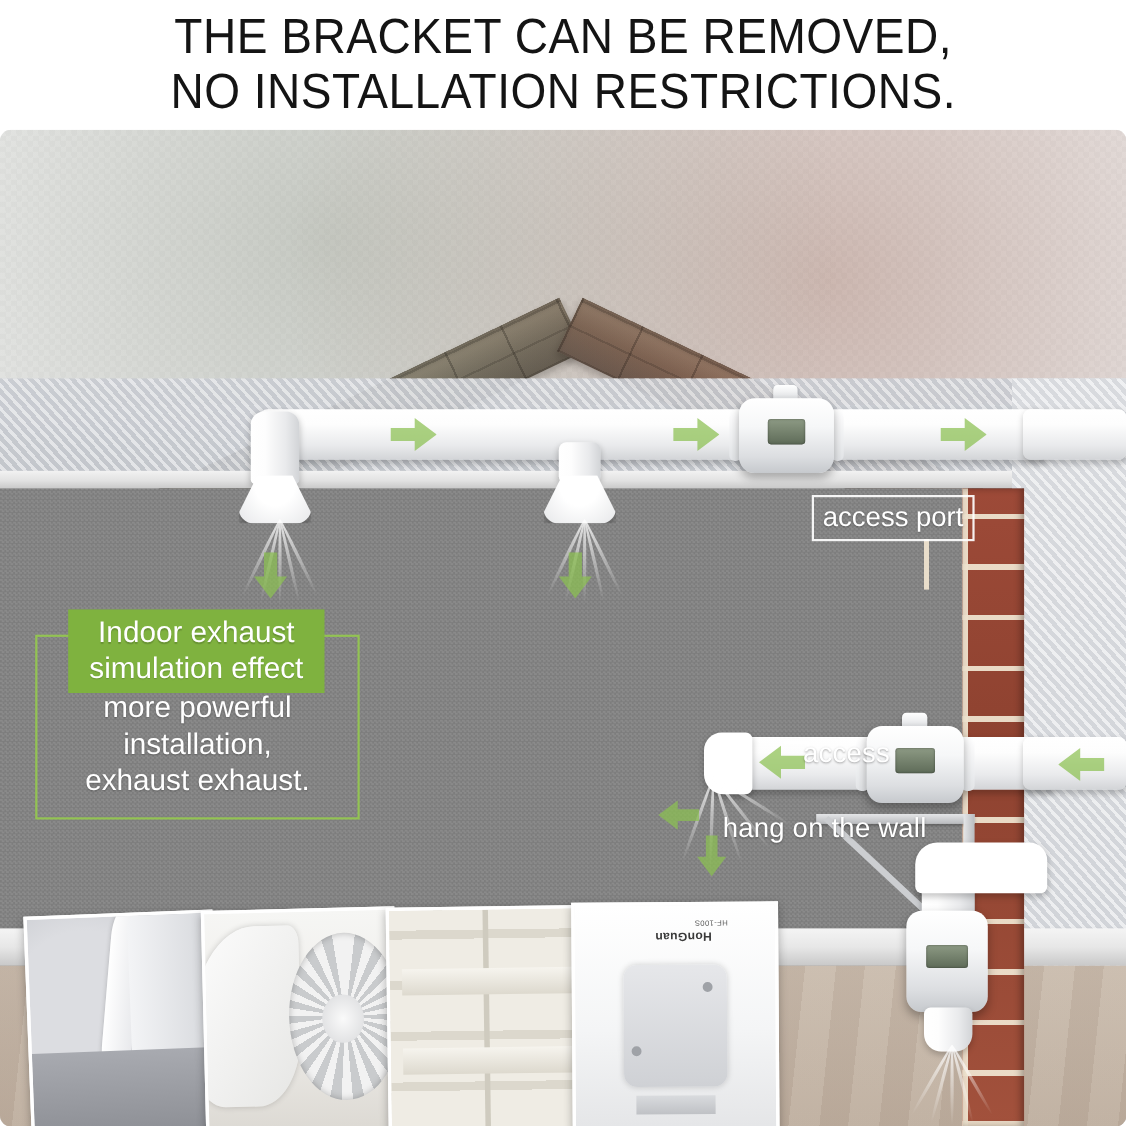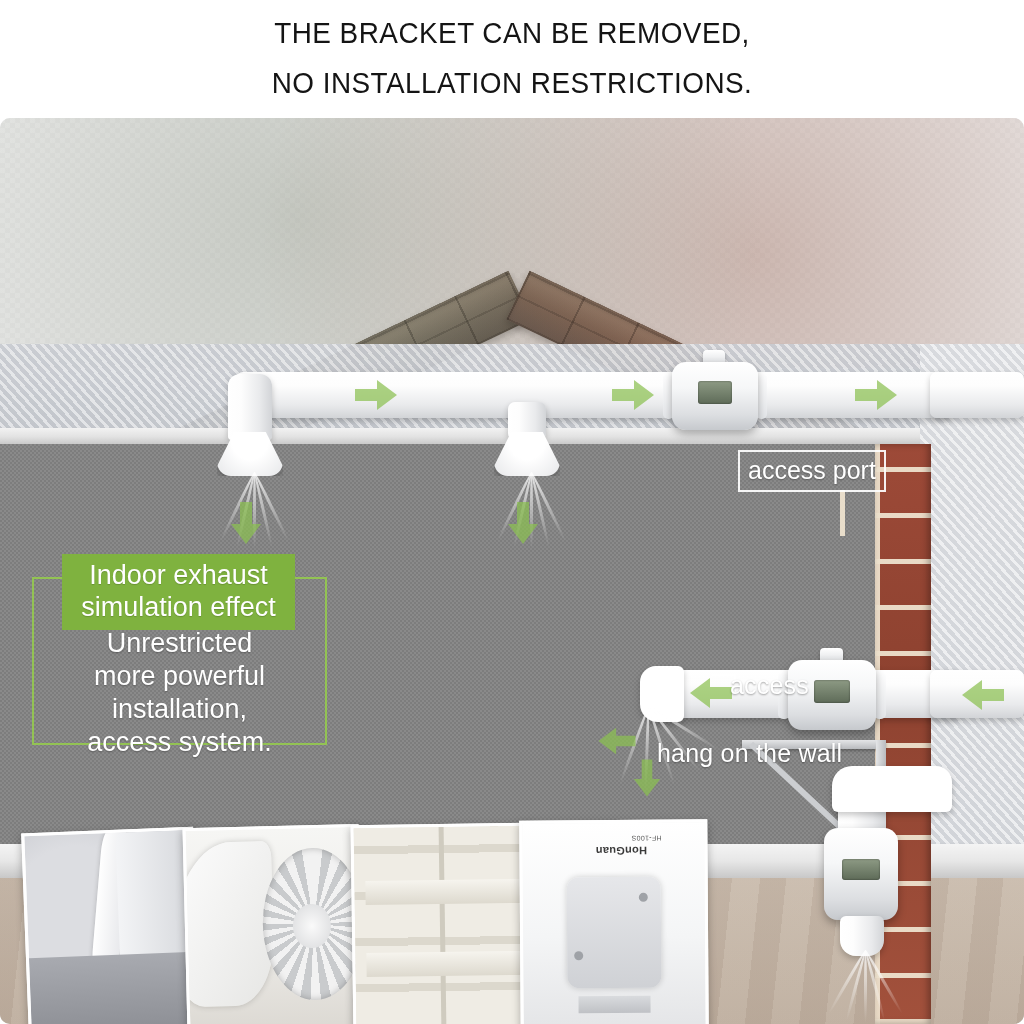--- a/index.html
+++ b/index.html
@@ -3,21 +3,21 @@
 <meta charset="utf-8">
 <style>
   html,body{margin:0;padding:0;background:#fff;}
   body{width:1024px;height:1024px;overflow:hidden;
        font-family:"Liberation Sans",sans-serif;}
 
   #stage{position:relative;width:1024px;height:1024px;overflow:hidden;background:#ffffff;}
 
   
   .headline{position:absolute;left:0;top:8px;width:1024px;text-align:center;
-            color:#141414;font-size:30px;line-height:50px;letter-spacing:.5px;
+            color:#141414;font-size:45px;line-height:50px;letter-spacing:.5px;
             font-weight:400;white-space:nowrap;font-stretch:condensed;}
   .headline span{display:block;transform:scaleX(.93);transform-origin:center;}
 
   
   #scene{position:absolute;left:0;top:118px;width:1024px;height:906px;overflow:hidden;
          background:
            repeating-conic-gradient(#e8e8e8 0% 25%, #f4f4f4 0% 50%) 0 0/10px 10px; border-radius: 10px;}
 
   
   .sky{position:absolute;inset:0;
@@ -318,24 +318,23 @@
 
     <div class="boxlbl" style="left:738px;top:332px;">access port</div>
 
     <div class="corner" style="left:712px;top:556px;"></div>
     <div class="lbl" style="left:730px;top:552px;">access</div>
 
     <div class="lbl" style="left:657px;top:620px;">hang on the wall</div>
 
     <div class="callout">
       <div class="body">
-        <div>Unrestricted</div>
         <div>more powerful</div>
         <div>installation,</div>
-        <div>access system.</div>
+        <div>exhaust exhaust.</div>
       </div>
     </div>
     <div class="badge">Indoor exhaust simulation effect</div>
 
     <div class="thumb" style="left:25px;top:712px;width:166px;height:196px;transform:rotate(-2.2deg);">
       <div class="inner" style="background:
              radial-gradient(ellipse at 30% 40%, #dcdde1 0 40%, #c9cbd0 70%, #b7b9bf 100%);">
         <div style="position:absolute;left:42%;top:-4%;width:16%;height:78%;
                     background:linear-gradient(90deg,#fff,#e8e9ec);
                     border-radius:40%/18%;transform:rotate(7deg);

